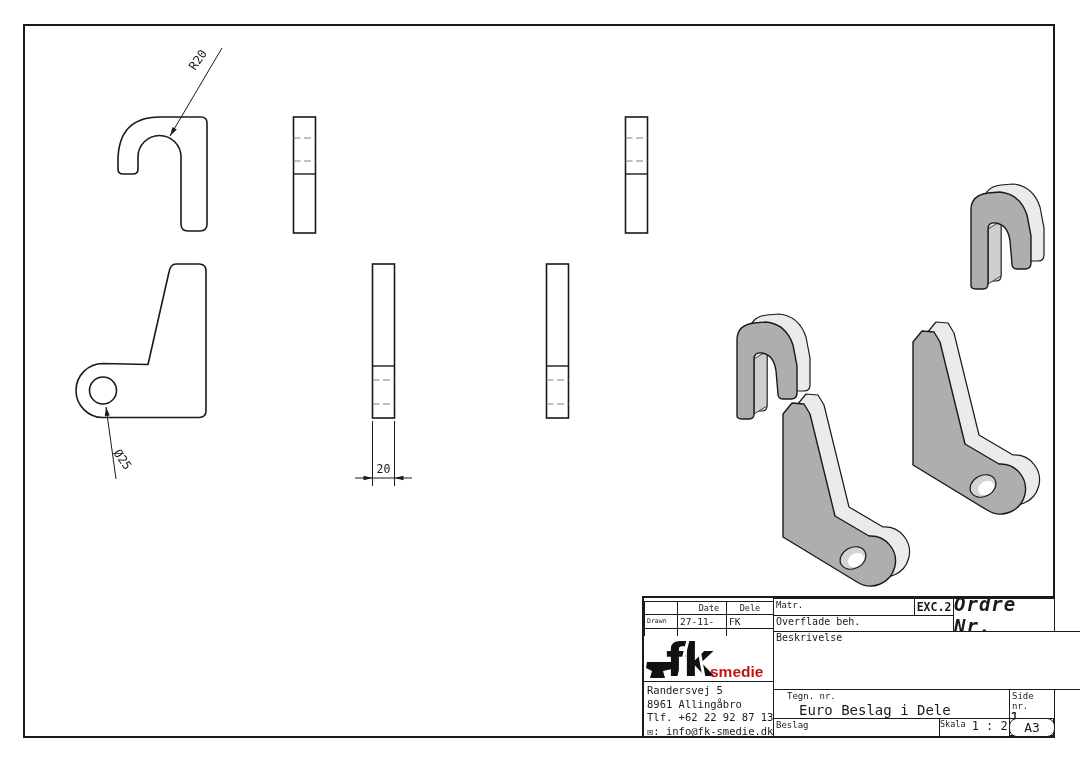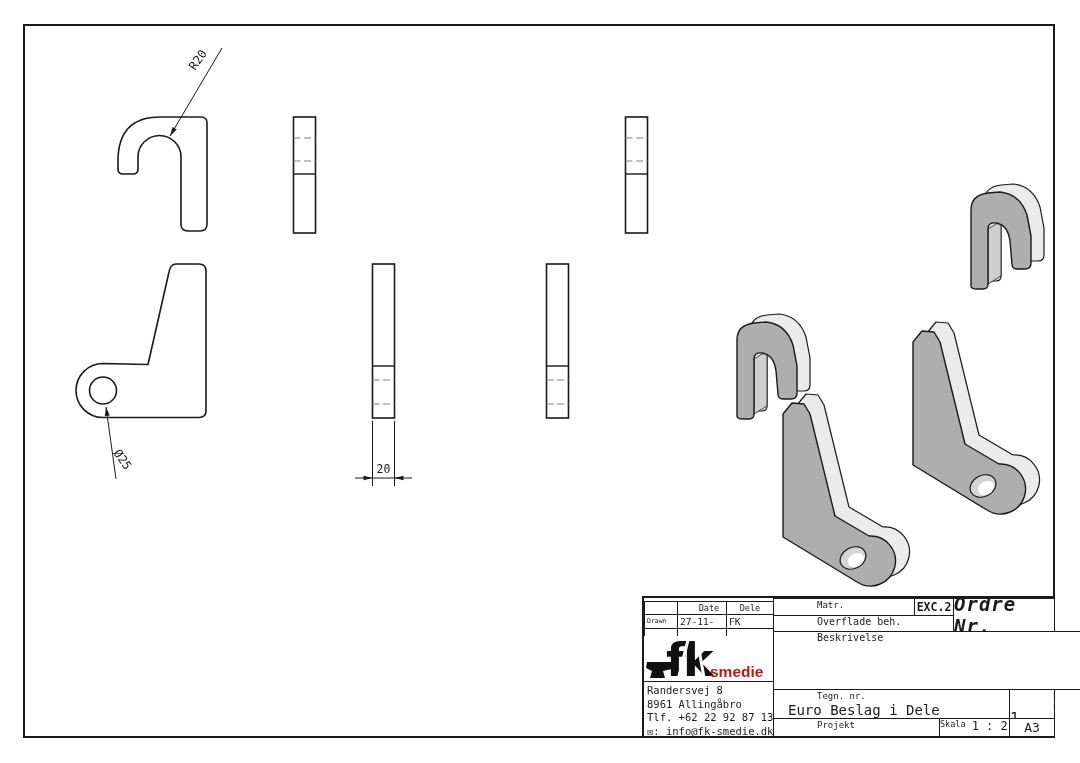--- a/index.html
+++ b/index.html
@@ -3,21 +3,21 @@
 <meta charset="utf-8">
 <style>
   html,body{margin:0;padding:0;background:#fff;}
   #stage{position:relative;width:1080px;height:763px;background:#ffffff;overflow:hidden;
          font-family:"DejaVu Sans Mono", monospace;color:#1a1a1a;}
   #lineart{position:absolute;left:0;top:0;}
   
   #titleblock{position:absolute;left:642px;top:596px;width:413px;height:141px;
               border:2px solid #1a1a1a;box-sizing:border-box;background:#fff;font-size:10px;}
   .cell{position:absolute;box-sizing:border-box;border:1px solid #1a1a1a;background:#fff;overflow:hidden;}
-  .lbl{font-size:9px;padding:1px 2px;display:block;line-height:10px;margin-left:41px;}
+  .lbl{font-size:9px;padding:1px 2px;display:block;line-height:10px;}
   .tinylbl{font-size:6.5px;padding:2px 2px;display:block;}
   .ctr{display:flex;align-items:center;justify-content:center;}
   .mono-big{font-size:19px;font-weight:bold;letter-spacing:1px;}
   .val{font-size:14px;}
   .addr{font-size:10.5px;line-height:13.5px;padding:2px 3px;white-space:nowrap;}
 </style>
 </head>
 <body>
 
 <div id="stage">
@@ -131,21 +131,21 @@
       <svg width="128" height="45" viewBox="0 0 128 45">
         <polygon points="3,26 31,26 28,33 19,35 21,42 6,42 8,35 2,32" fill="#111"></polygon>
         <text x="22" y="40" font-size="46" font-weight="bold" fill="#111" font-family="DejaVu Sans, sans-serif" letter-spacing="-3">fk</text>
         <rect x="38" y="0" width="3" height="45" fill="#fff" transform="rotate(14 40 22)"></rect>
         <rect x="55" y="0" width="3" height="45" fill="#fff" transform="rotate(-10 56 22)"></rect>
         <text x="66" y="41" font-size="15.5" font-weight="bold" fill="#c31414" font-family="Liberation Sans, sans-serif">smedie</text>
       </svg>
     </div>
 
     <div class="cell addr" style="left:0;top:83px;width:130px;height:55px;border:none;border-top:1px solid #1a1a1a;">
-      <div>Randersvej 8</div>
+      <div>Randersvej 5</div>
       <div>8961 Allingåbro</div>
       <div>Tlf. +62 22 92 87 13</div>
       <div>
         <span>✉</span><span>: info@fk-smedie.dk</span>
       </div>
     </div>
 
     <div class="cell" style="left:129px;top:0;width:142px;height:18px;">
       <span class="lbl">Matr.</span>
     </div>
@@ -153,32 +153,32 @@
     <div class="cell ctr mono-big" style="left:309px;top:0;width:102px;height:34px;font-style:italic;">Ordre Nr.</div>
 
     <div class="cell" style="left:129px;top:17px;width:181px;height:17px;">
       <span class="lbl" style="font-size:10px;">Overflade beh.</span>
     </div>
 
     <div class="cell" style="left:129px;top:33px;width:340px;height:59px;">
       <span class="lbl" style="font-size:10px;">Beskrivelse</span>
     </div>
 
-    <div class="cell" style="left:129px;top:91px;width:237px;height:30px;">
+    <div class="cell" style="left:129px;top:91px;width:237px;height:30px;padding-left:11px;">
       <span class="lbl">Tegn. nr.</span>
       <div class="val" style="padding-left:14px;">Euro Beslag i Dele</div>
     </div>
     <div class="cell" style="left:365px;top:91px;width:46px;height:30px;text-align:left;">
       <span class="lbl">Side nr.</span>
       <div style="font-size:15px;margin-top:-2px;">1</div>
     </div>
 
     <div class="cell" style="left:129px;top:120px;width:167px;height:19px;">
-      <span class="lbl">Projekt</span>
+      <span class="lbl">Beslag</span>
     </div>
     <div class="cell" style="left:295px;top:120px;width:71px;height:19px;white-space:nowrap;">
       <span style="font-size:8.5px;vertical-align:top;">Skala</span>
       <span style="font-size:12px;">1 : 2,5</span>
     </div>
-    <div class="cell ctr" style="left:365px;top:120px;width:46px;height:19px;font-size:13px;">A3</div>
+    <div class="cell ctr" style="left:365px;top:120px;width:46px;height:19px;font-size:13px;border-radius:8px;">A3</div>
 
   </div>
 </div>
 
 </body></html>

